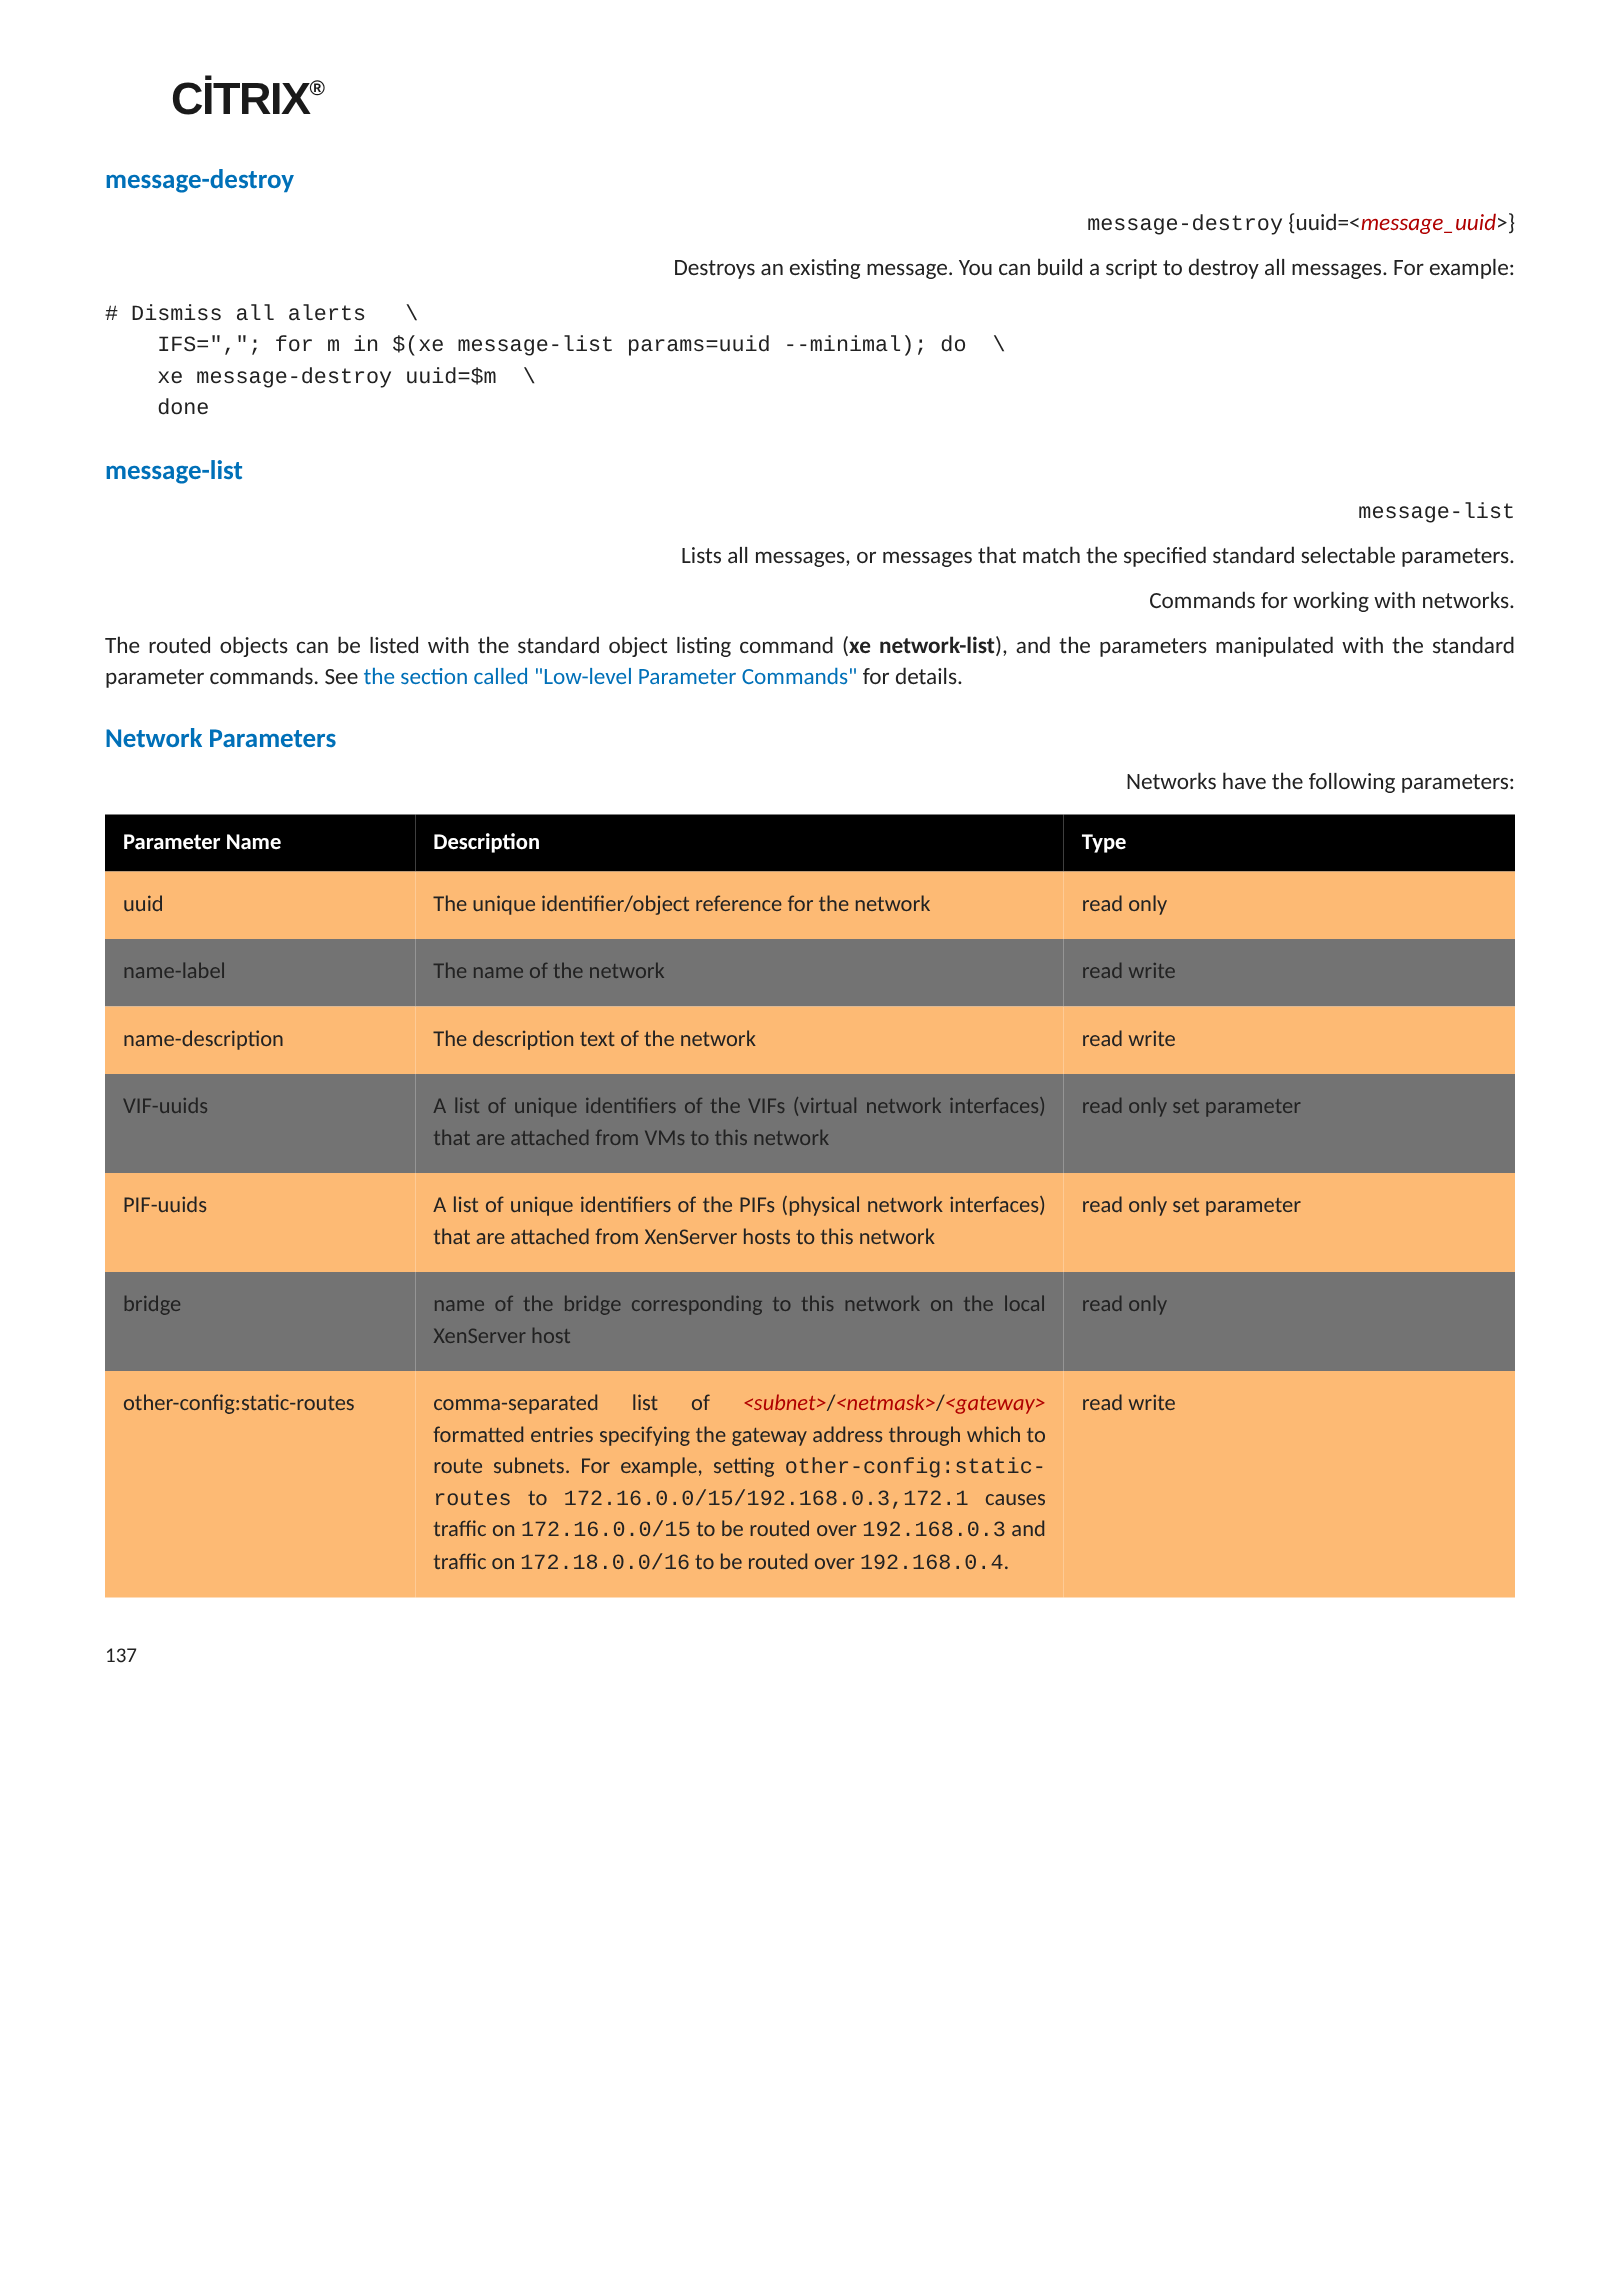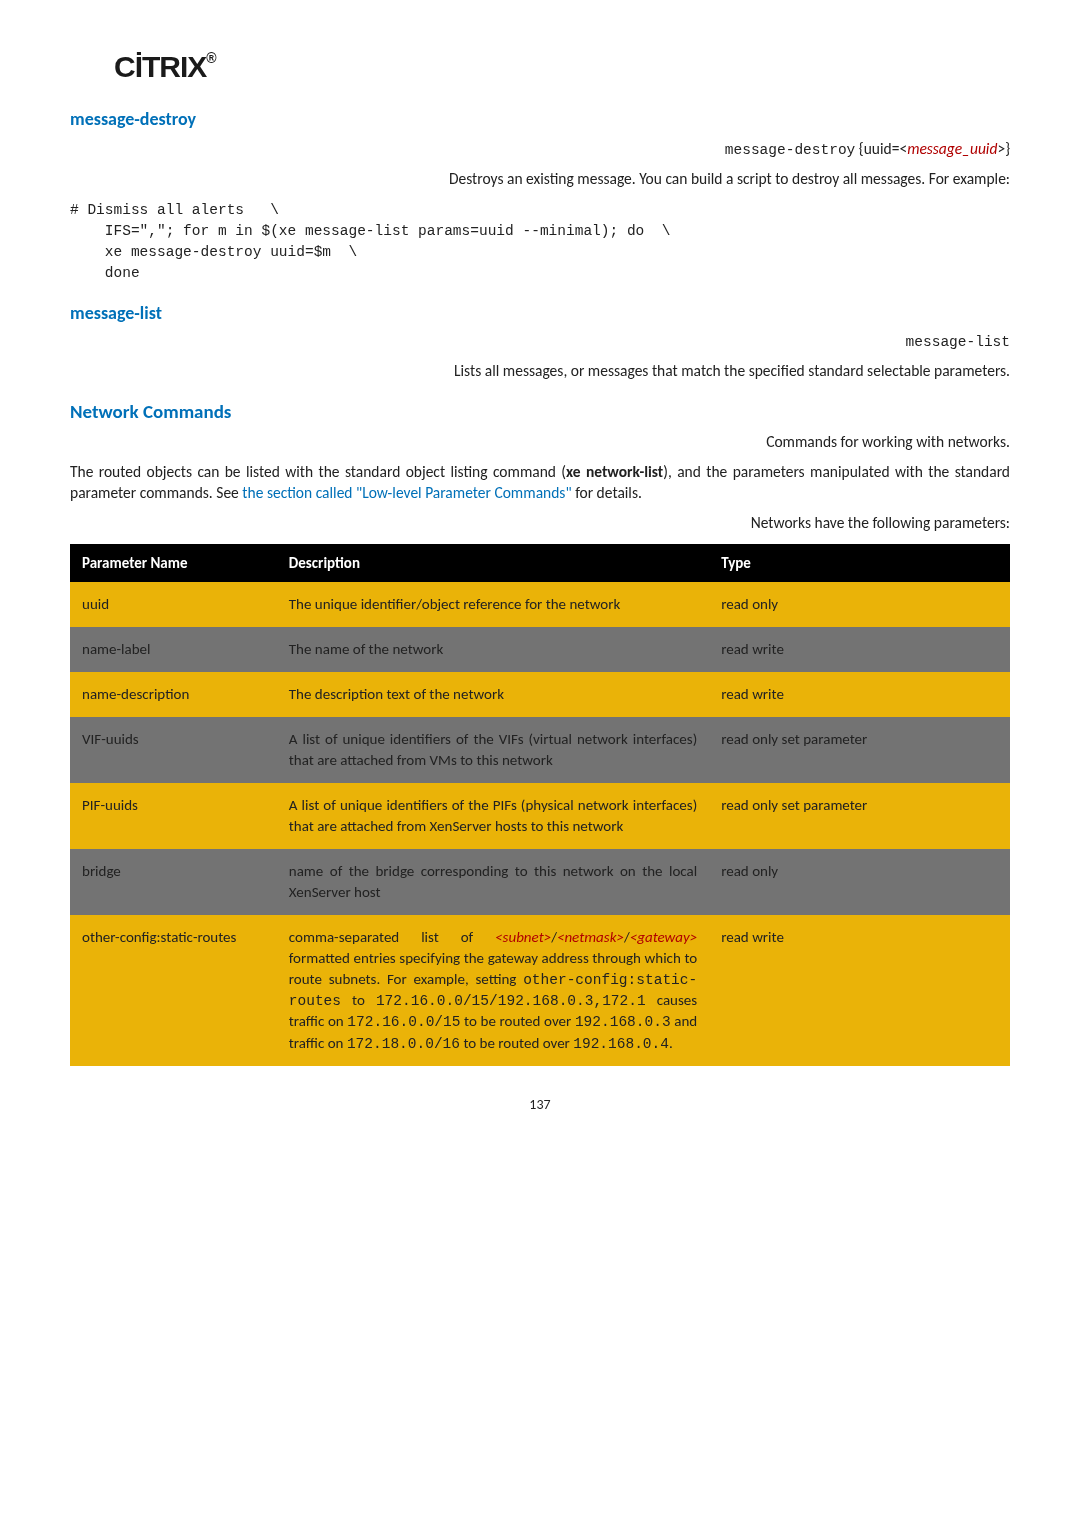--- a/index.html
+++ b/index.html
@@ -73,28 +73,28 @@
   color: #fff;
   text-align: left;
   padding: 10px 12px;
   font-weight: 600;
 }
 td {
   padding: 12px 12px;
   vertical-align: top;
   line-height: 1.4;
 }
-tr.odd td { background: #eab308; }
+tr.odd td { background: #fdba74; }
 tr.even td { background: #737373; }
 .col-name { width: 22%; }
 .col-desc { width: 46%; }
 .col-type { width: 32%; }
 .justify { text-align: justify; }
 .pagenum {
-  text-align: center;
+  text-align: left;
   font-size: 14px;
   margin-top: 30px;
 }
 </style>
 </head>
 <body>
 
 <div class="page">
 
   <div class="logo">
@@ -113,28 +113,28 @@
     IFS=","; for m in $(xe message-list params=uuid --minimal); do  \
     xe message-destroy uuid=$m  \
     done</div>
 
   <h3 class="section-blue">message-list</h3>
 
   <p class="mono">message-list</p>
 
   <p>Lists all messages, or messages that match the specified standard selectable parameters.</p>
 
-  <h3 class="section-blue bold">Network Commands</h3>
 
   <p>Commands for working with networks.</p>
 
   <p class="justify">
     <span>The routed objects can be listed with the standard object listing command (</span><b>xe network-list</b><span>), and the parameters manipulated with the standard parameter commands. See </span><a class="link">the section called "Low-level Parameter Commands"</a><span> for details.</span>
   </p>
 
+  <h3 class="section-blue">Network Parameters</h3>
 
   <p>Networks have the following parameters:</p>
 
   <table>
     <thead>
       <tr>
         <th class="col-name">Parameter Name</th>
         <th class="col-desc">Description</th>
         <th class="col-type">Type</th>
       </tr>

